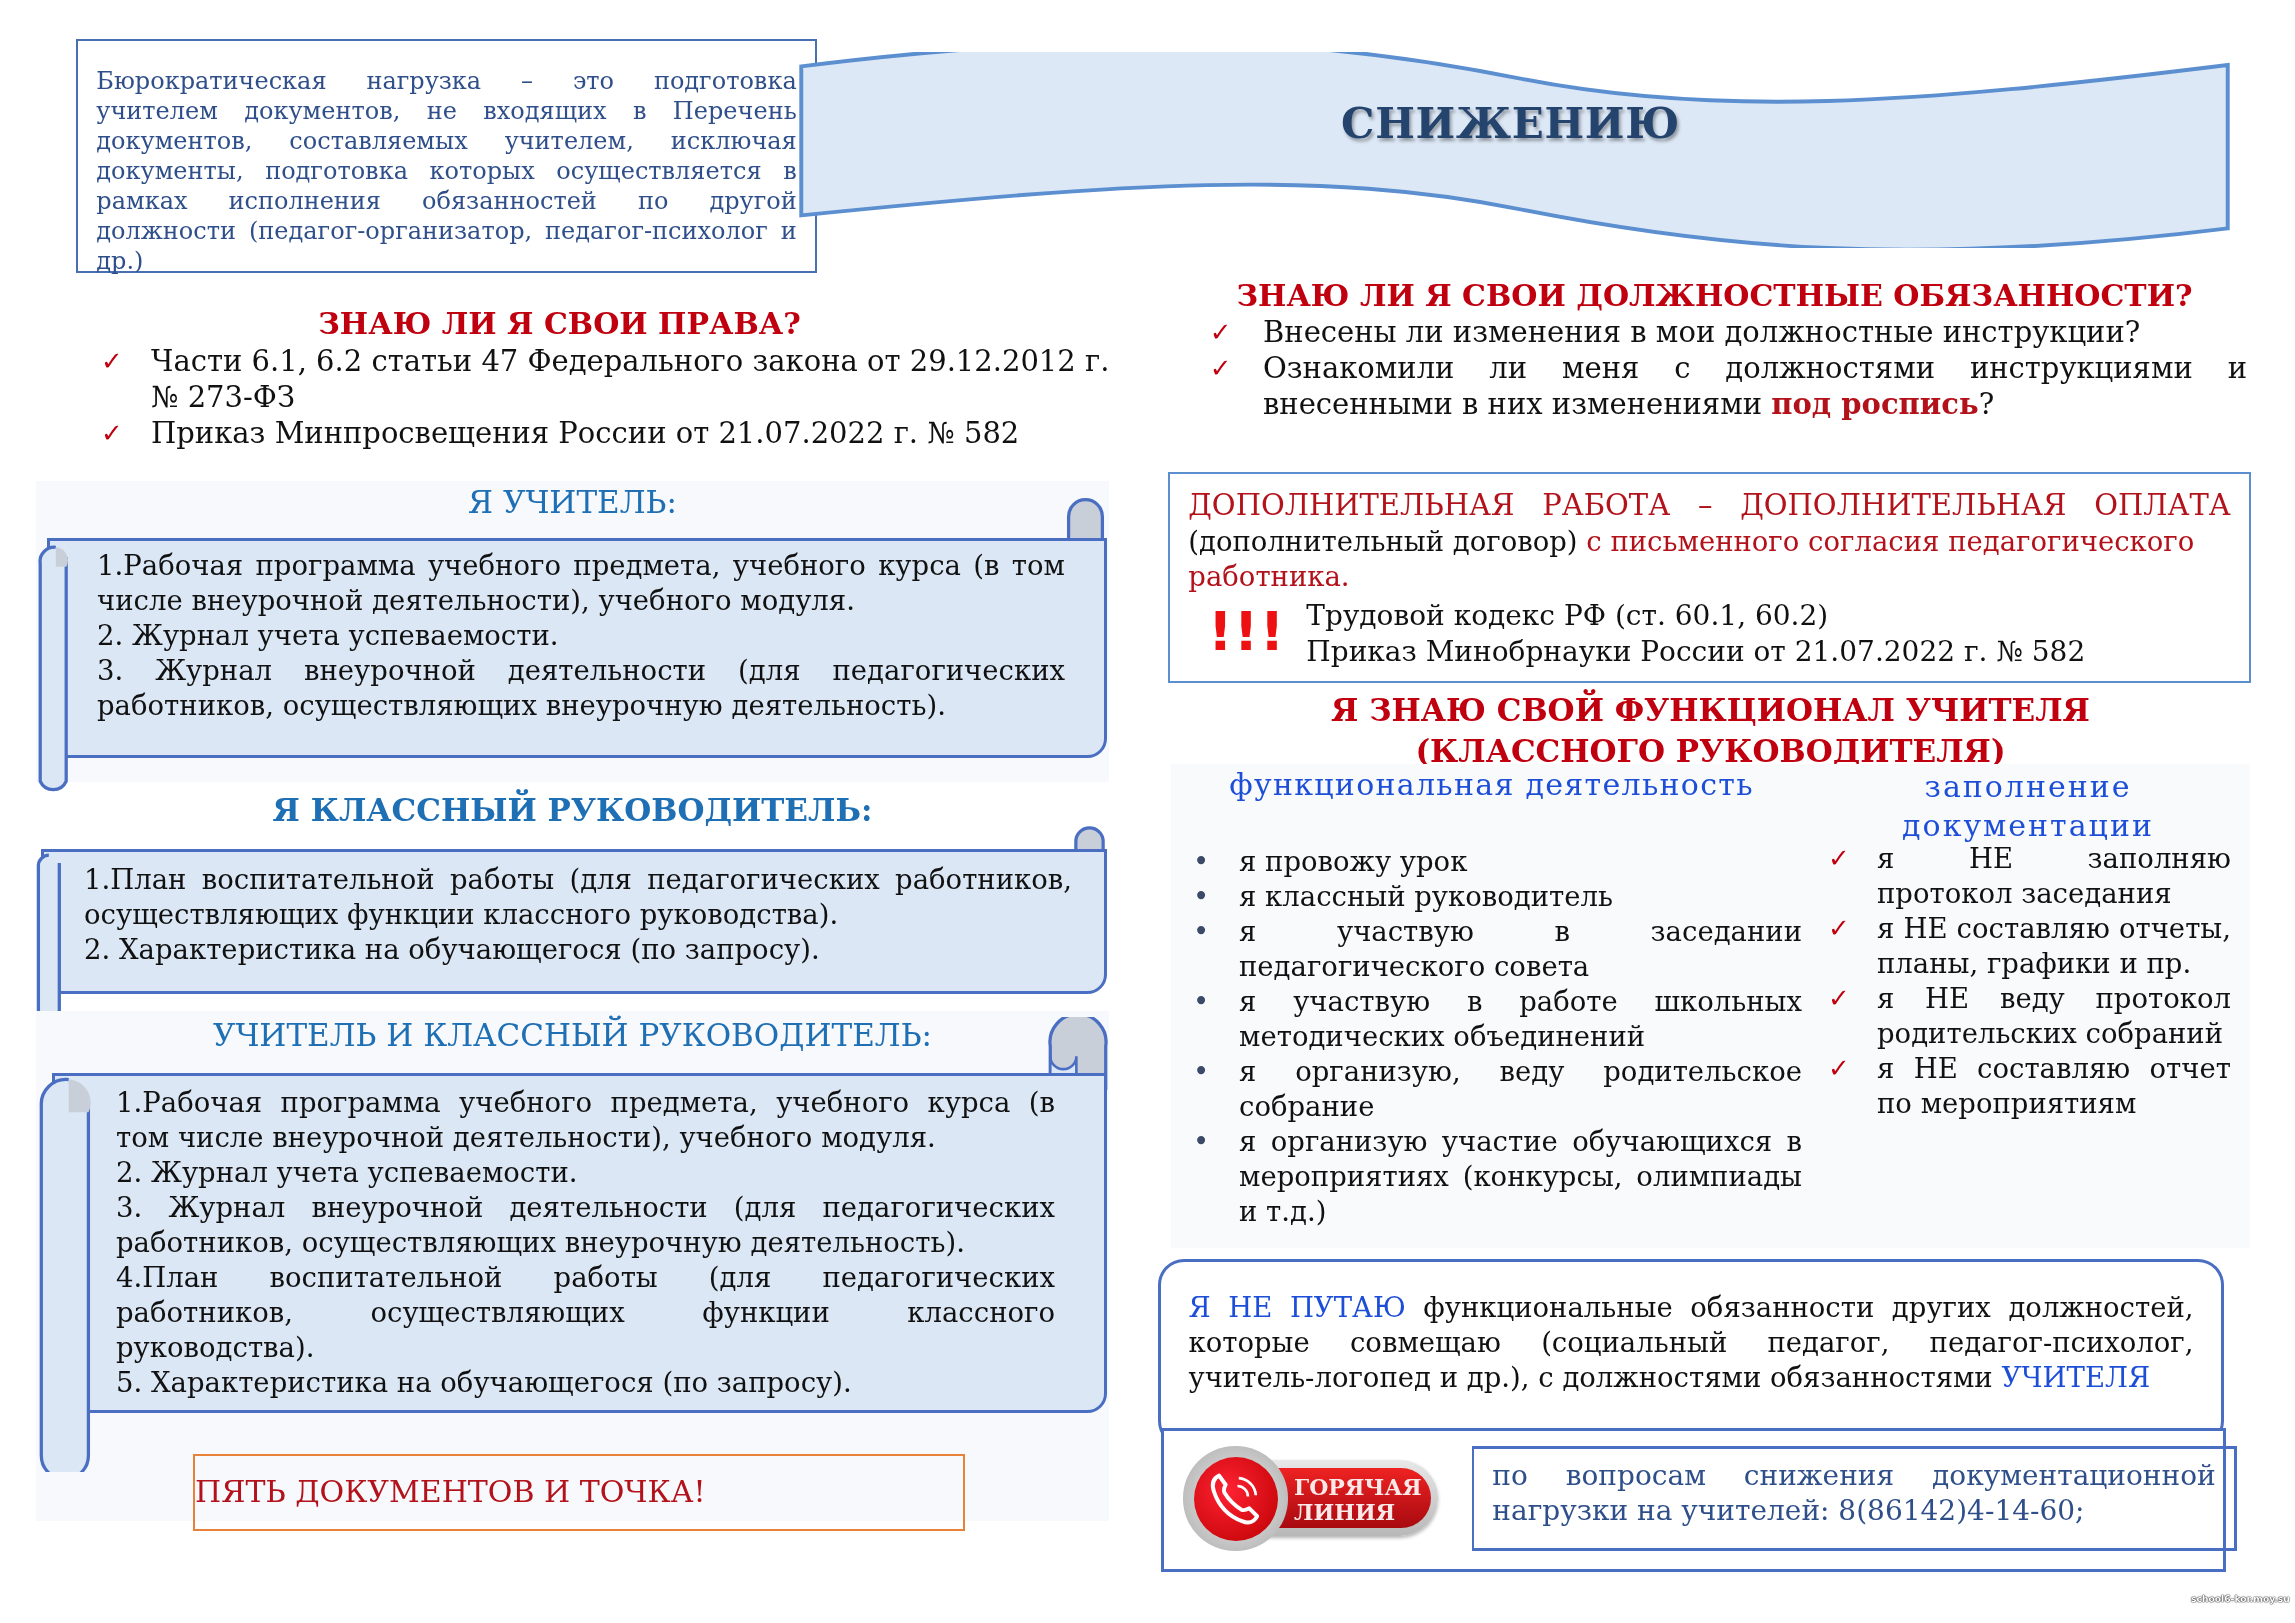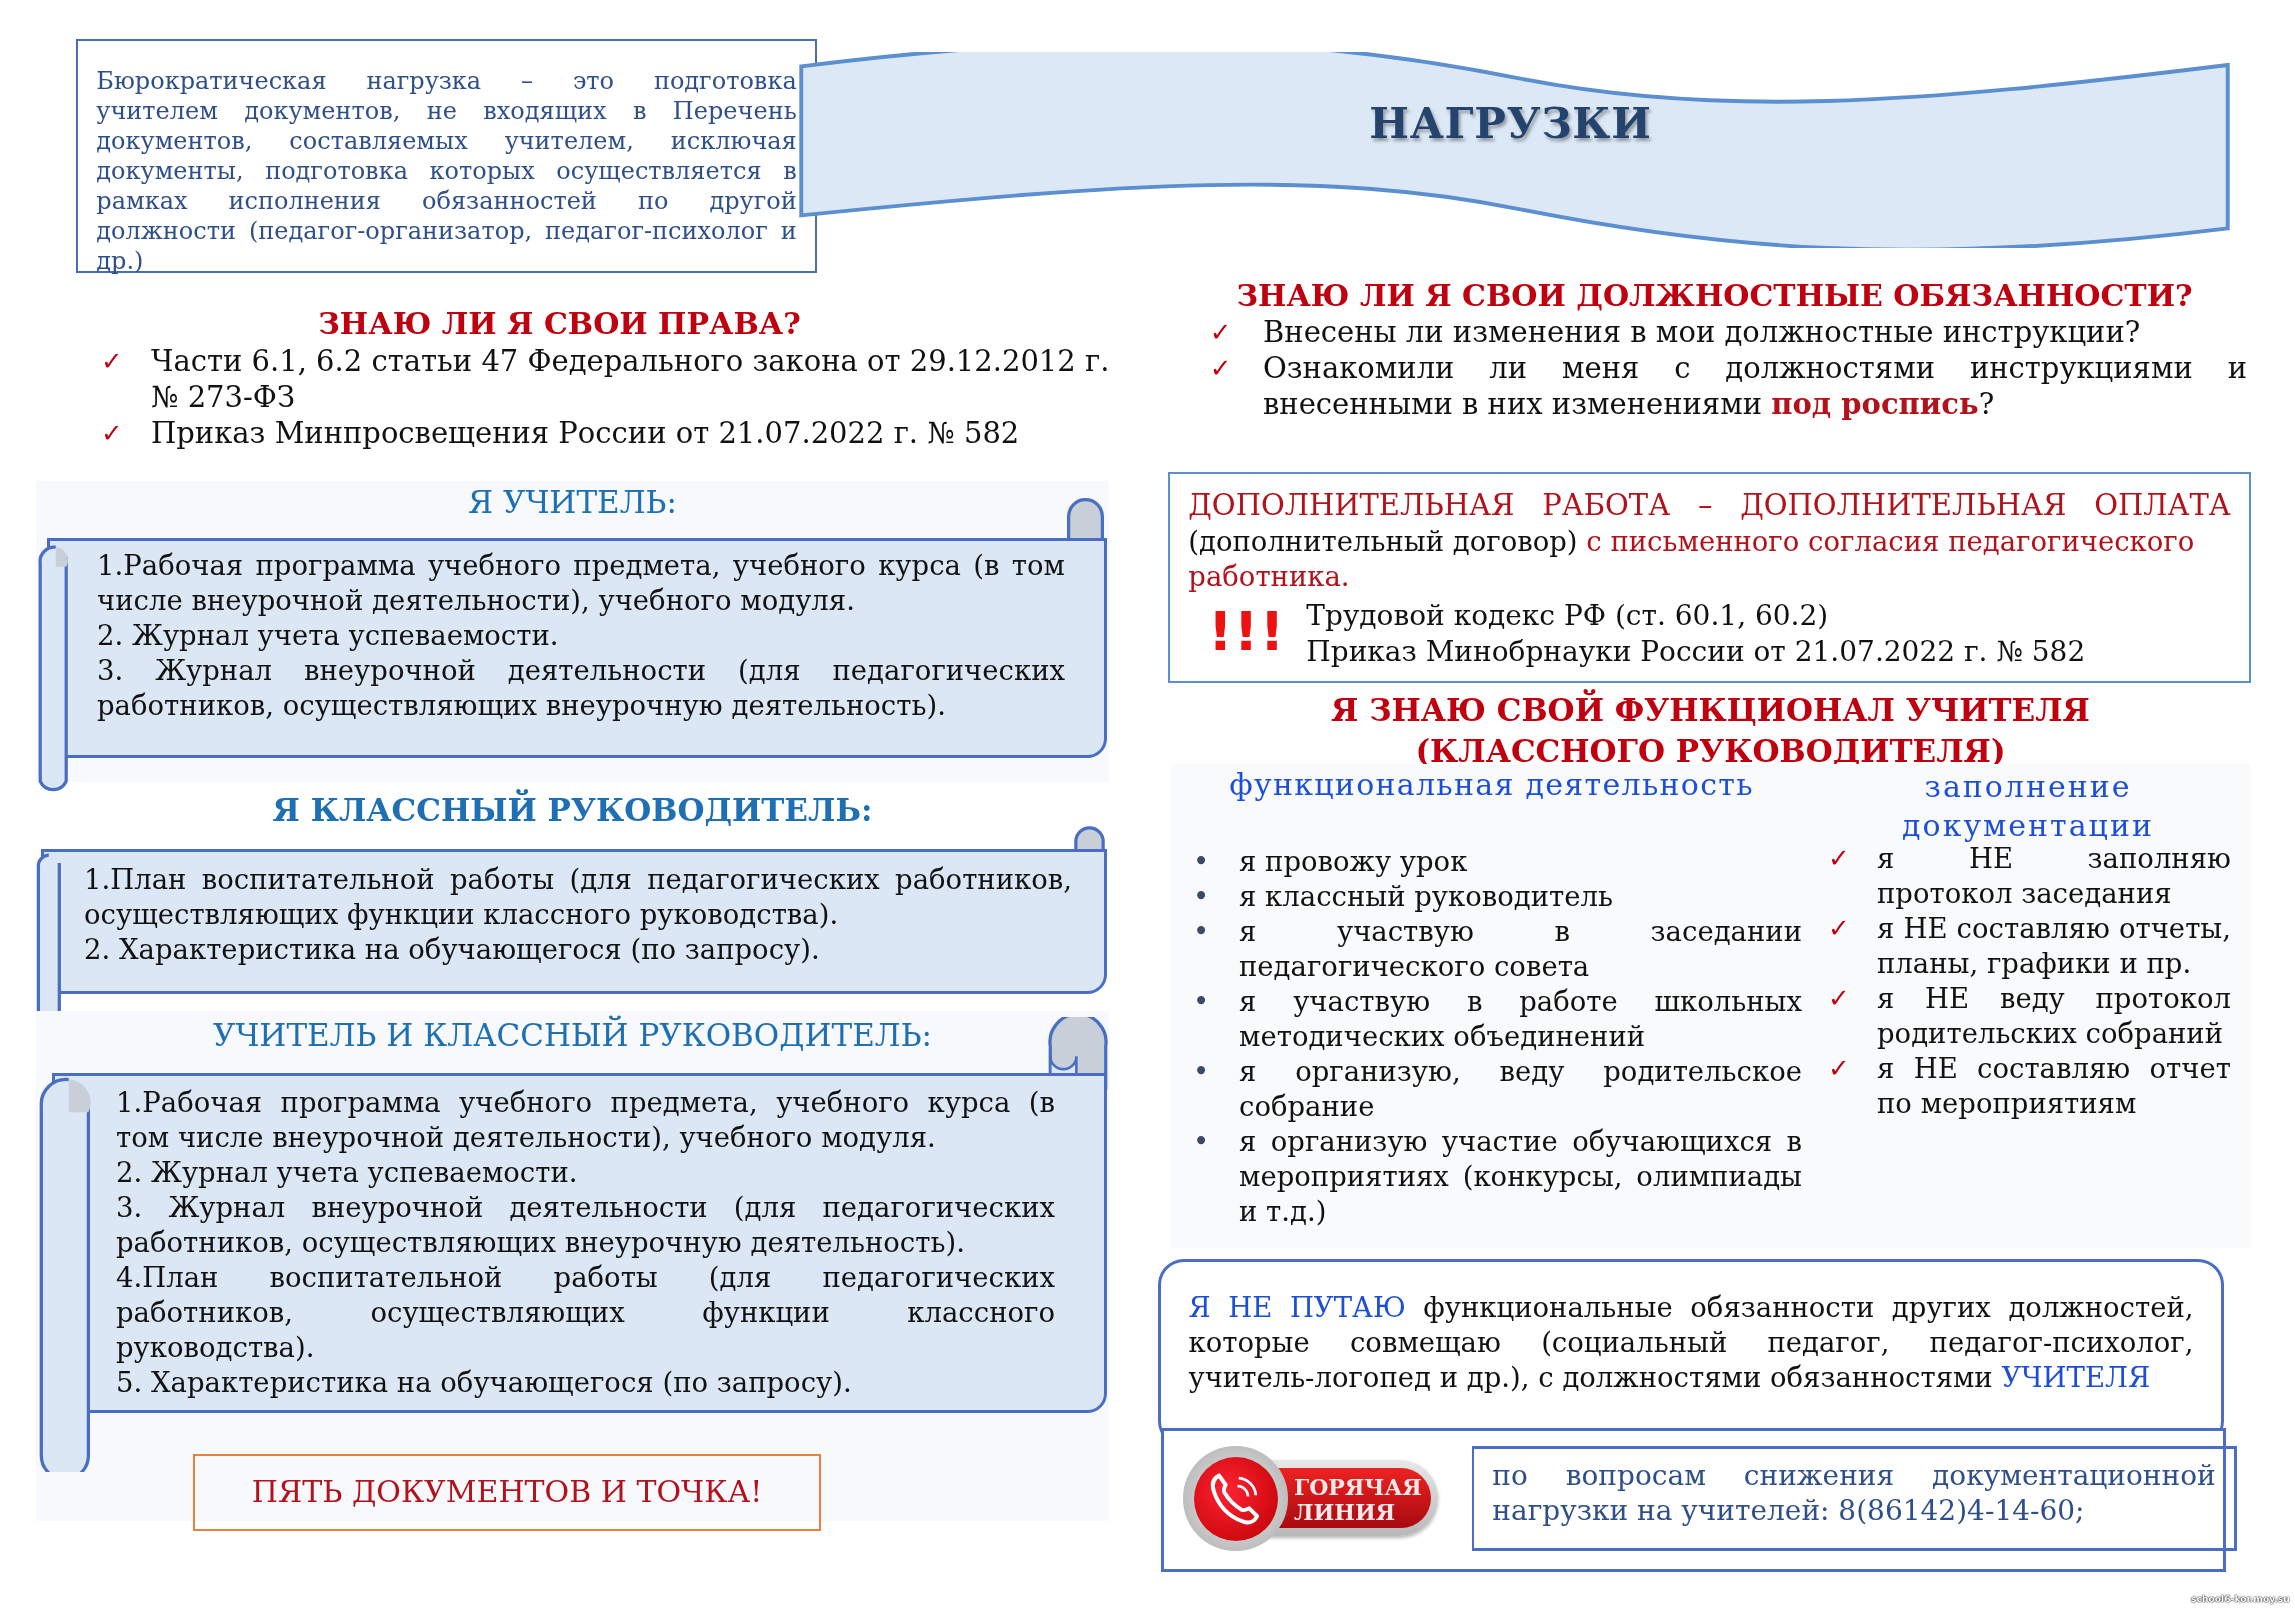--- a/index.html
+++ b/index.html
@@ -34,37 +34,37 @@
   .scroll-body { background:#dbe7f5; border:3.3px solid #4a6fc2; border-radius:0 0 19.6px 0; }
   .scroll-text { font-size:27.5px; line-height:35px; color:#111; }
 
   
   #extra-box { left:1168px; top:472px; width:1083px; height:211px; border:2.6px solid #5b8fd0; padding:13px 18.3px; background:#fff; }
   #notconfuse-box { left:1158px; top:1259px; width:1066px; height:188px; border:3.3px solid #4a6fc2; border-radius:26px;
     padding:27.5px 27.5px; font-size:27.5px; line-height:35px; background:#fff; }
   #hotline-box { left:1161px; top:1428px; width:1065px; height:144px; border:3.3px solid #4a6fc2; background:#fff; }
   #hotline-text-box { left:1460px; top:1446px; width:765px; height:105px; border:3.3px solid #4a6fc2; border-left-width:2.6px;
     padding:9.2px 18.3px; font-size:28px; line-height:35px; color:#2f4f8a;margin-left:12px; }
-  #five-docs { left:193px; top:1454px; width:628px; height:77px; border:2.6px solid #e8823a; text-align:center;
+  #five-docs { left:193px; top:1454px; width:772px; height:77px; border:2.6px solid #e8823a; 
     font-size:30px; line-height:72px; color:#b3121b; }
   #footer-url { left:2191px; top:1593px; font-family:"DejaVu Sans", sans-serif; font-size:9.2px; font-weight:bold;
     color:#fff; text-shadow:0 0 1.3px #000, 0 0 1.3px #000; }
 </style>
 </head>
 <body>
 
 <div id="def-box" class="abs justify">
   <span>Бюрократическая нагрузка – это подготовка учителем документов, не входящих в Перечень документов, составляемых учителем, исключая документы, подготовка которых осуществляется в рамках исполнения обязанностей по другой должности (педагог-организатор, педагог-психолог и др.)</span>
 </div>
 
 <svg id="banner" class="abs" viewBox="0 0 2190 300" preserveAspectRatio="none">
   <path d="M5,22 C500,-40 800,-20 1100,40 C1400,100 1700,80 2185,20 L2185,270 C1700,330 1400,300 1100,240 C800,180 500,200 5,250 Z" fill="#dde8f6" stroke="#5b8fd0" stroke-width="6"></path>
 </svg>
 <div id="banner-title" class="abs">
-  <div>НАГРУЗКИ</div>
+  <div>СНИЖЕНИЮ</div>
 </div>
 
 <div class="abs h-red" style="left:249px; top:306px; width:621px; font-size:30px;">ЗНАЮ ЛИ Я СВОИ ПРАВА?</div>
 <ul class="abs check-list" style="left:101px; top:343px; width:1021px; font-size:29px; line-height:36px;">
   <li><span class="check">✓</span><span>Части 6.1, 6.2 статьи 47 Федерального закона от 29.12.2012 г. № 273-ФЗ</span></li>
   <li><span class="check">✓</span><span>Приказ Минпросвещения России от 21.07.2022 г. № 582</span></li>
 </ul>
 
 <div class="abs h-red" style="left:1178px; top:278px; width:1073px; font-size:30px;">ЗНАЮ ЛИ Я СВОИ ДОЛЖНОСТНЫЕ ОБЯЗАННОСТИ?</div>
 <ul class="abs check-list justify" style="left:1213px; top:314px; width:1034px; font-size:29px; line-height:36px;">

